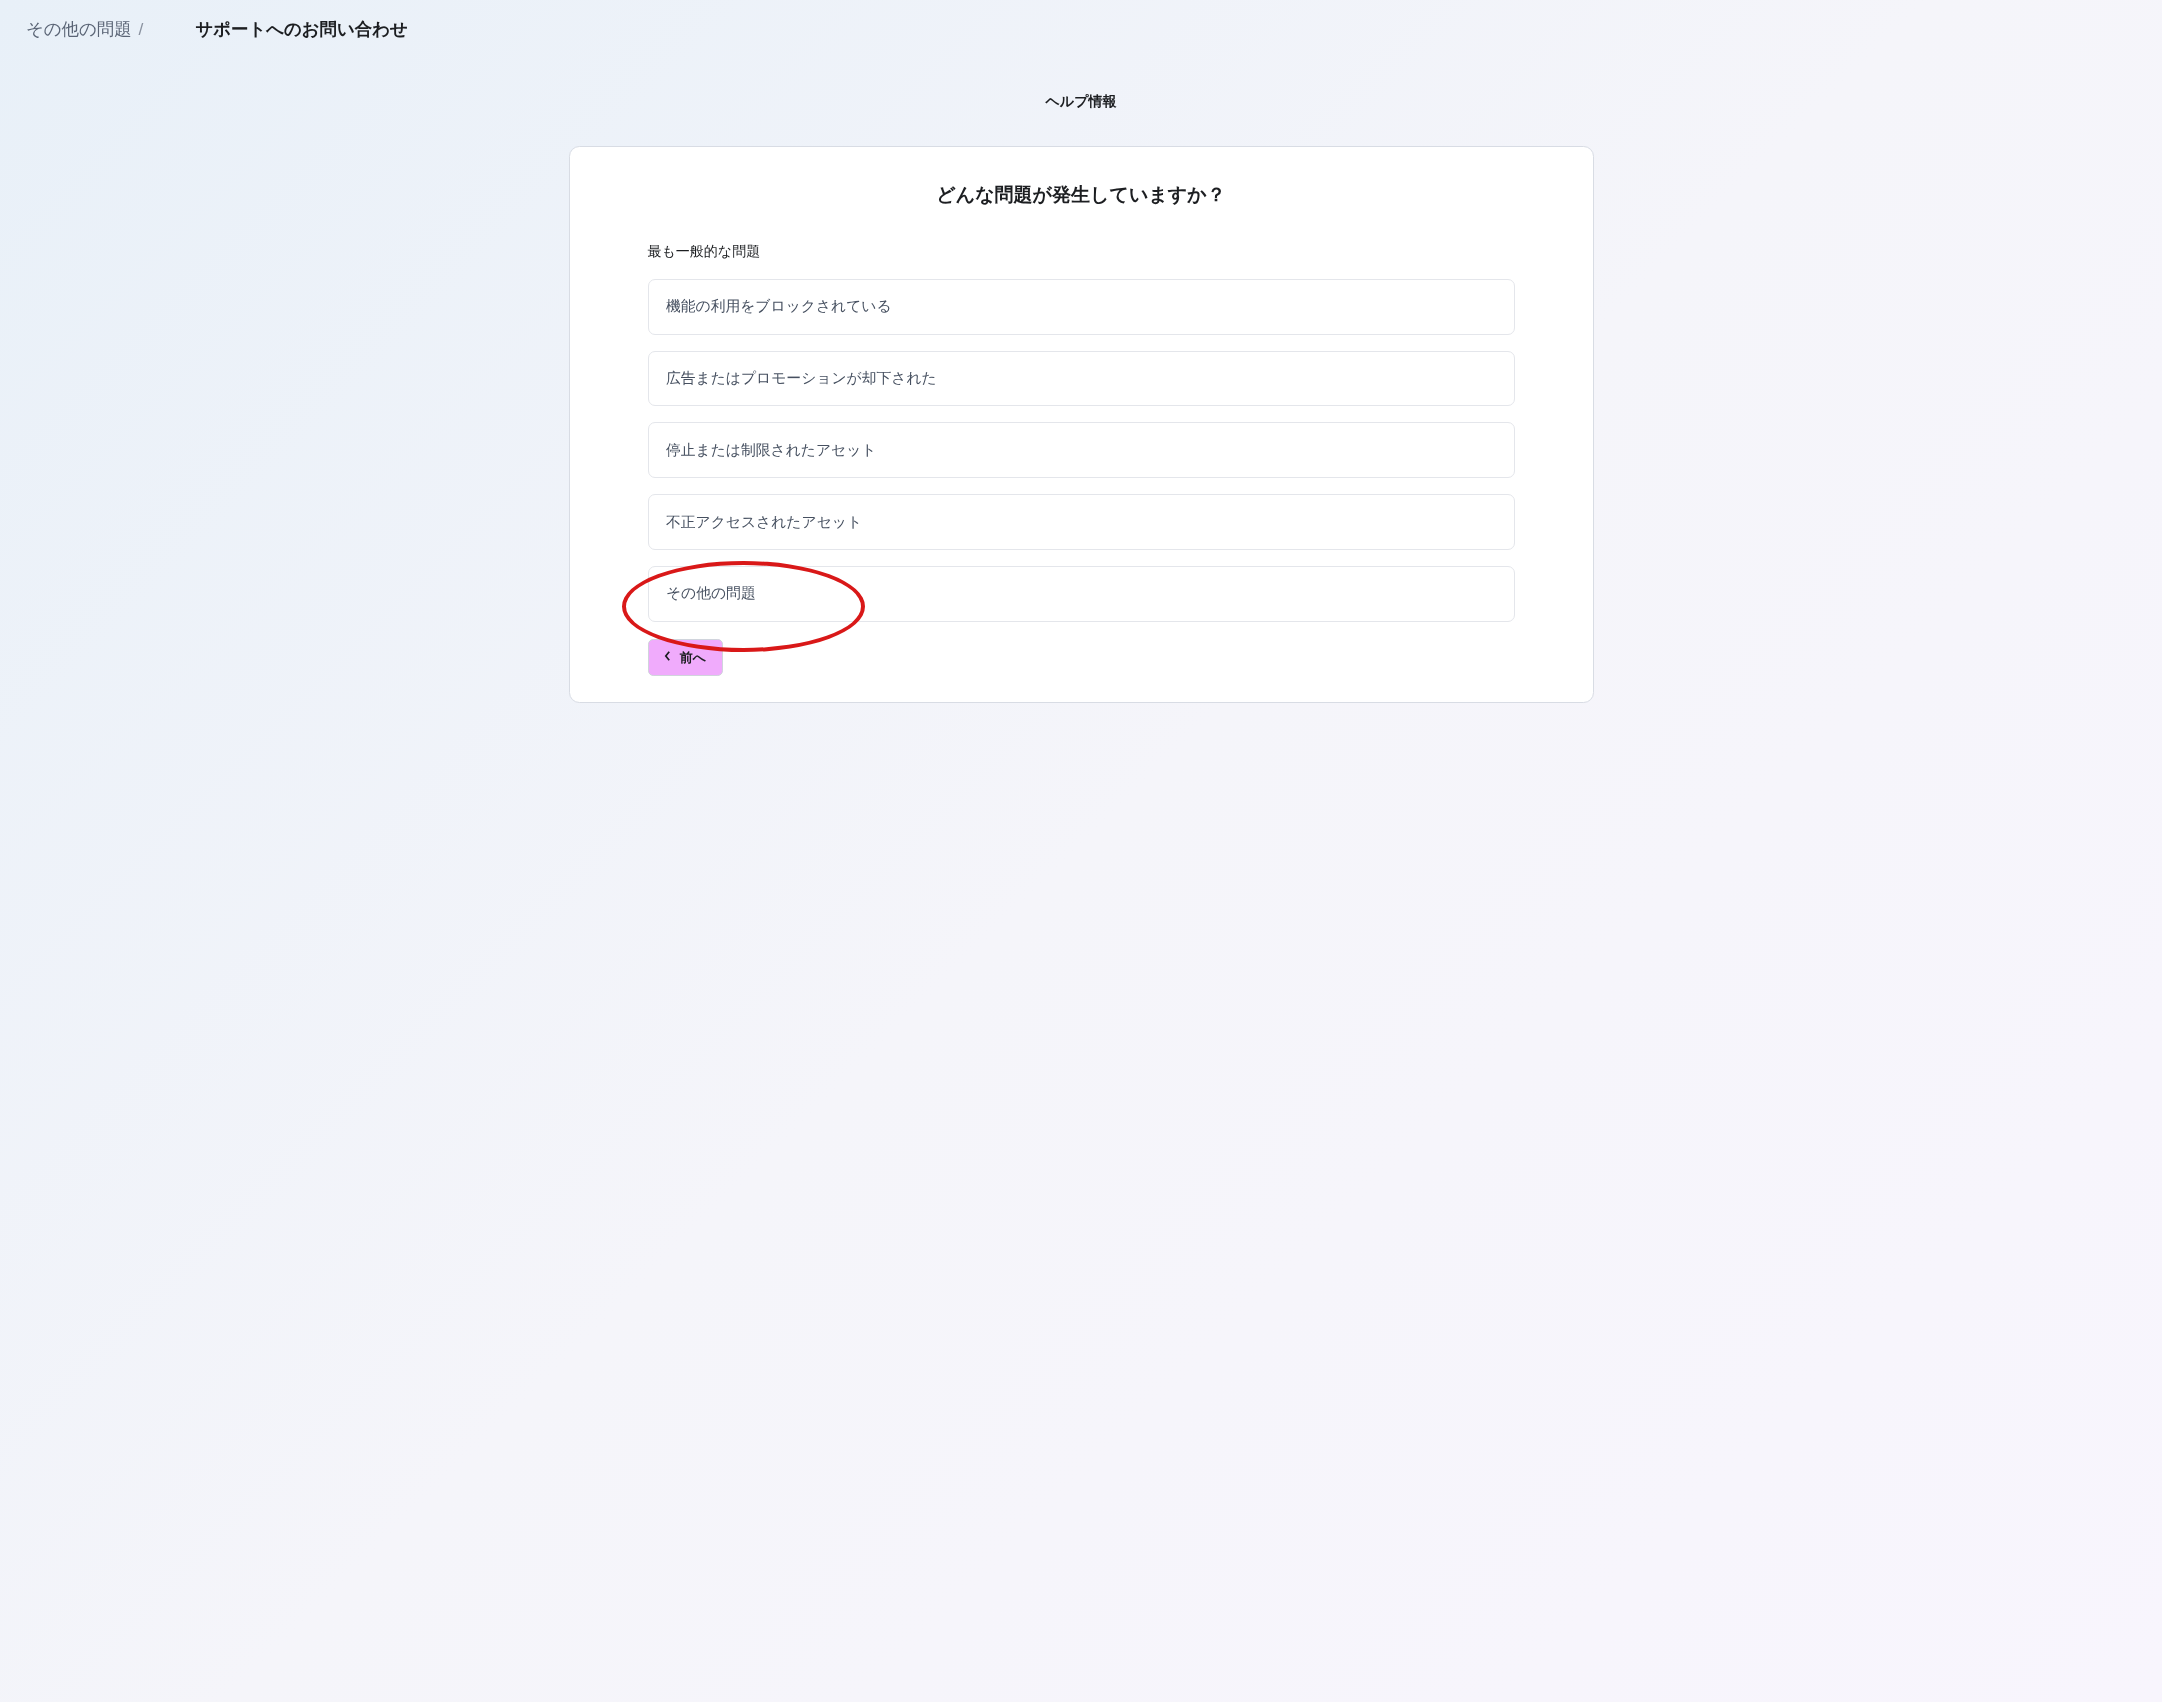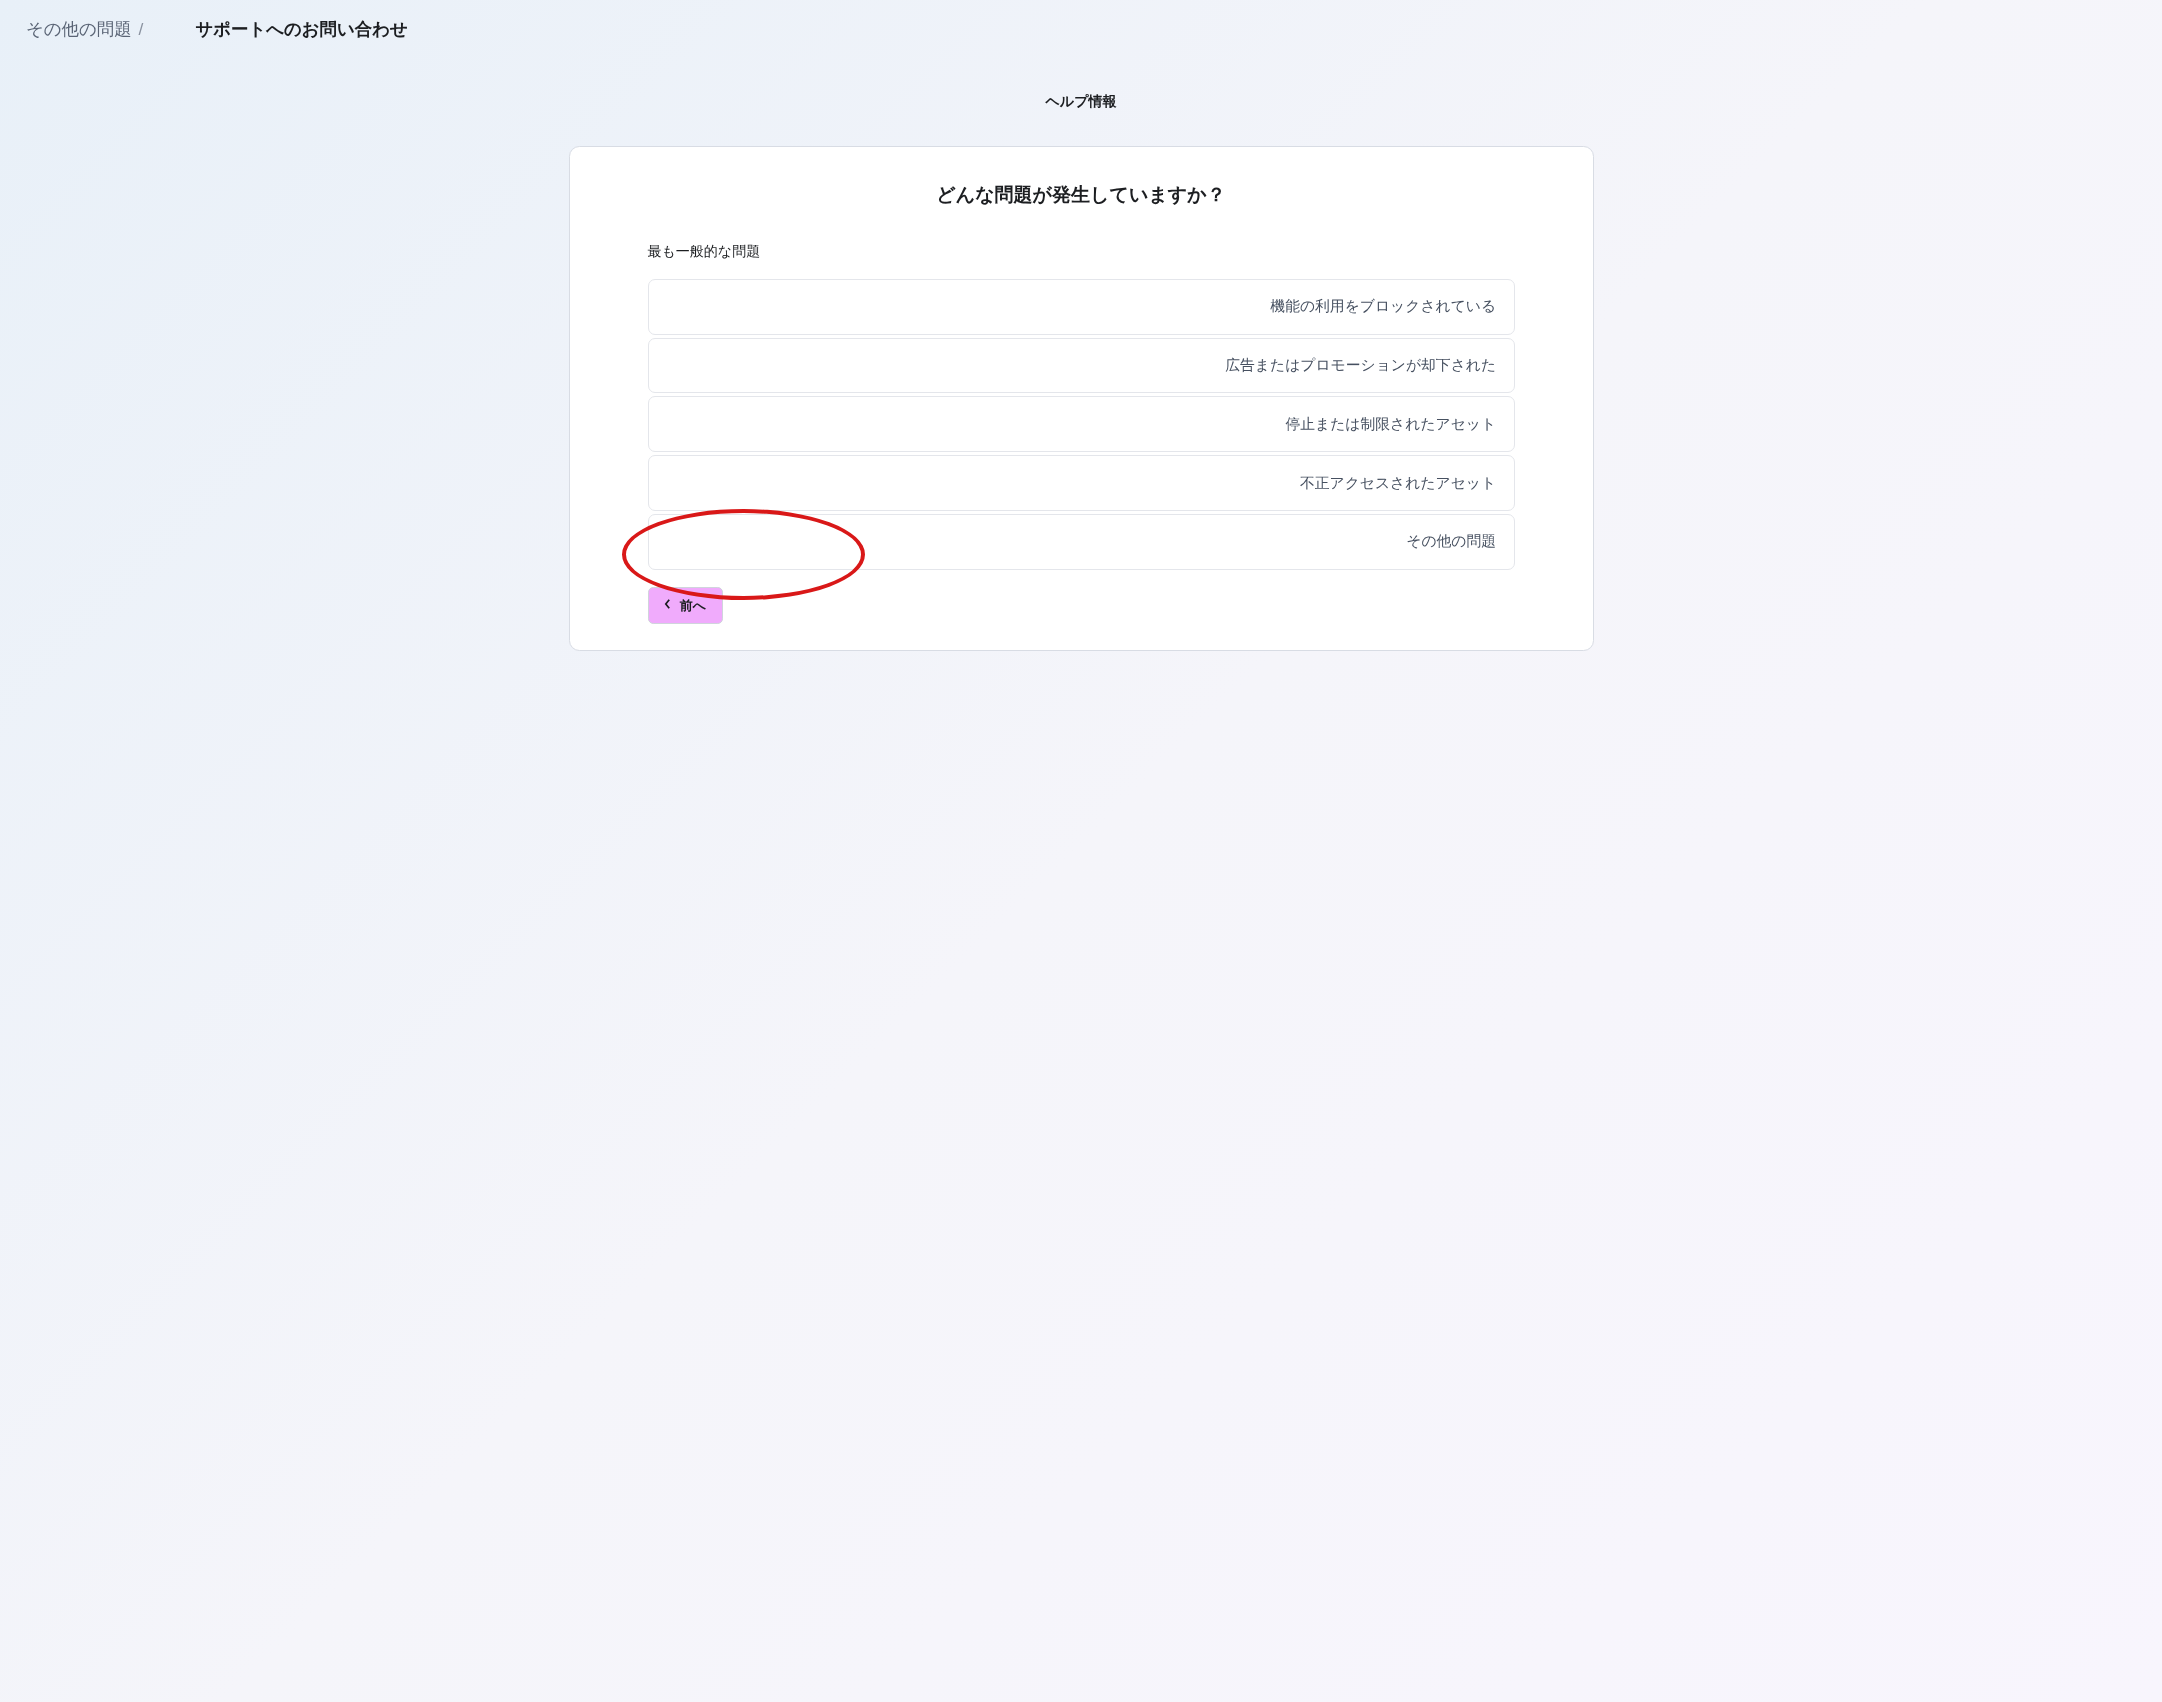--- a/index.html
+++ b/index.html
@@ -61,23 +61,22 @@
     }
     .section-label {
       font-size: 14px;
       font-weight: 400;
       color: #1c1e21;
       margin-bottom: 17.4px;
     }
     .option-list {
       display: flex;
       flex-direction: column;
-      gap: 3px;
+      gap: 16px;
       margin-bottom: 17.4px;
-      text-align: right;
     }
     .option-item {
       background: #ffffff;
       border: 0.9px solid #e4e6eb;
       border-radius: 7px;
       padding: 17.4px 17.4px;
       font-size: 14.8px;
       color: #465060;
       cursor: pointer;
       transition: background 0.15s;

